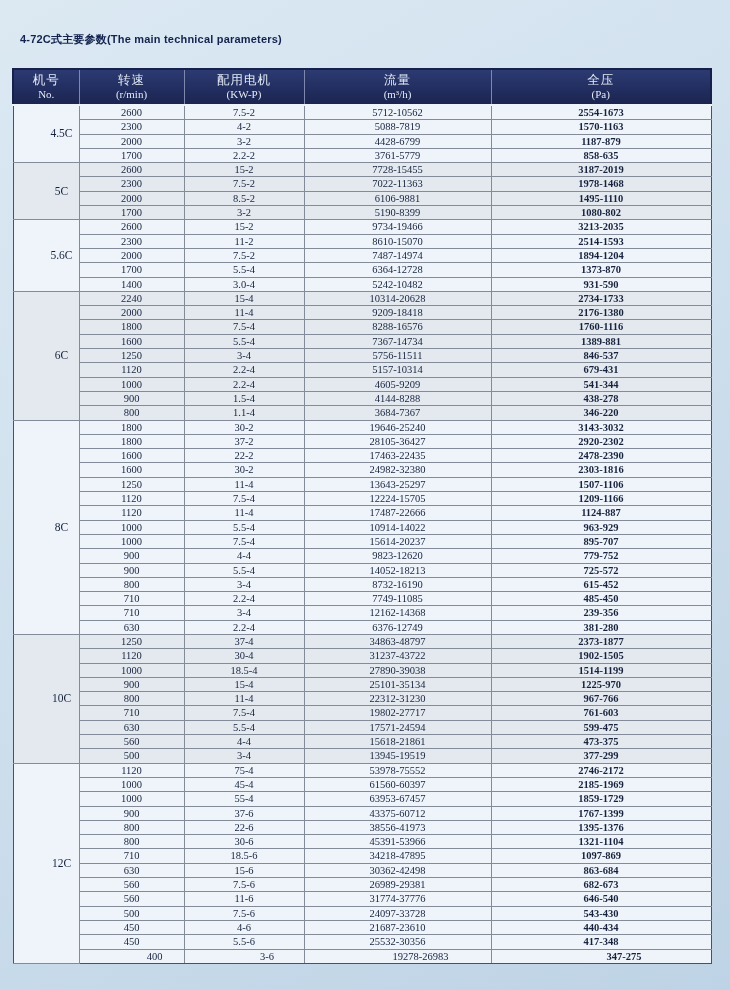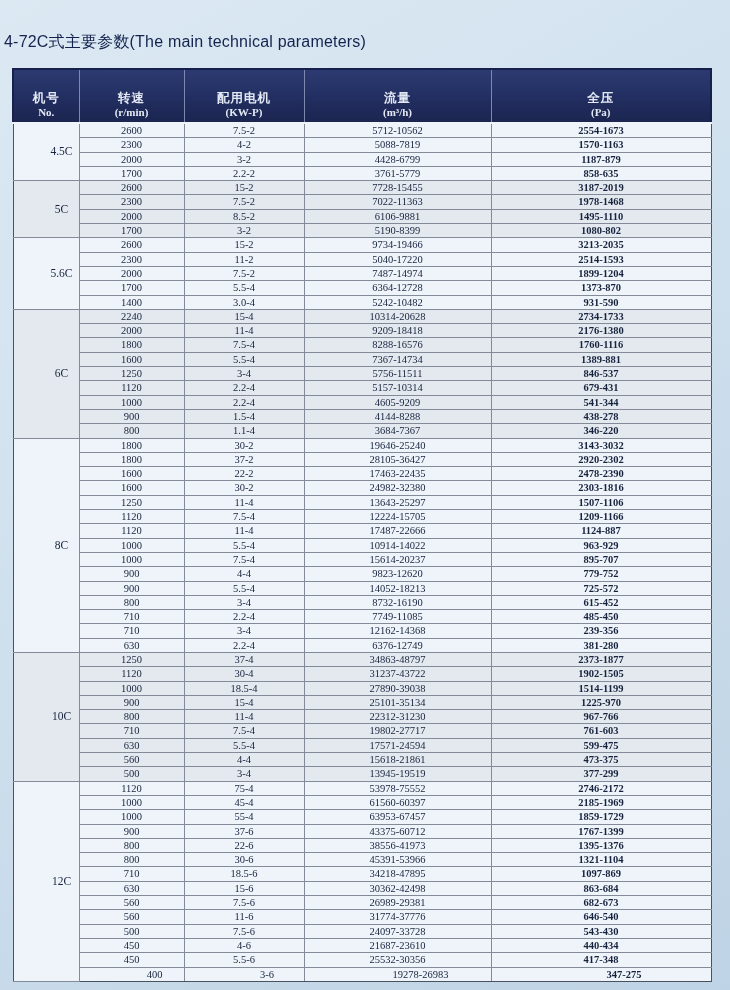--- a/index.html
+++ b/index.html
@@ -7,25 +7,25 @@
     position: relative;
     width: 730px;
     height: 990px;
     margin: 0 auto;
     background: linear-gradient(150deg, #dce9f3 0%, #d2e2ef 35%, #c6d9e9 75%, #bed3e5 100%);
     overflow: hidden;
     font-family: "Liberation Serif", "DejaVu Serif", serif;
   }
   .title {
     position: absolute;
-    left: 4px;
+    left: 20px;
     top: 32px;
     font-family: "Liberation Sans", "DejaVu Sans", sans-serif;
-    font-weight: normal;
-    font-size: 16px;
+    font-weight: bold;
+    font-size: 11px;
     letter-spacing: 0.2px;
     color: #14234e;
     white-space: nowrap;
   }
   table.spec {
     position: absolute;
     left: 12px;
     top: 68px;
     width: 698px;
     border-collapse: collapse;
@@ -33,22 +33,22 @@
   }
   table.spec col.c-model   { width: 66px; }
   table.spec col.c-speed   { width: 105px; }
   table.spec col.c-motor   { width: 120px; }
   table.spec col.c-flow    { width: 187px; }
   table.spec col.c-press   { width: 220px; }
 
   thead th {
     background: linear-gradient(180deg, #2c3a72 0%, #222e60 55%, #1b2550 100%);
     color: #e4eaf5;
-    font-weight: bold;
-    padding: 21px 0 4px 0;
+    font-weight: normal;
+    padding: 3px 0 4px 0;
     border-top: 2px solid #16204a;
     border-bottom: 2px solid #eef4f9;
     border-left: 1px solid #7e88ad;
     border-right: 1px solid #7e88ad;
   }
   thead th:first-child { border-left: 2px solid #16204a; }
   thead th:last-child  { border-right: 2px solid #16204a; margin-top: 25px; }
   thead .h-zh { font-size: 12.5px; line-height: 15px; letter-spacing: 1px; }
   thead .h-en { font-size: 11px; line-height: 12px; }
 
@@ -171,28 +171,28 @@
         <tr class="plain group-start">
           <td rowspan="5" class="model-cell">5.6C</td>
           <td>2600</td>
           <td>15-2</td>
           <td>9734-19466</td>
           <td>3213-2035</td>
         </tr>
         <tr class="plain">
           <td>2300</td>
           <td>11-2</td>
-          <td>5040-17220</td>
+          <td>8610-15070</td>
           <td>2514-1593</td>
         </tr>
         <tr class="plain">
           <td>2000</td>
           <td>7.5-2</td>
           <td>7487-14974</td>
-          <td>1899-1204</td>
+          <td>1894-1204</td>
         </tr>
         <tr class="plain">
           <td>1700</td>
           <td>5.5-4</td>
           <td>6364-12728</td>
           <td>1373-870</td>
         </tr>
         <tr class="plain">
           <td>1400</td>
           <td>3.0-4</td>

